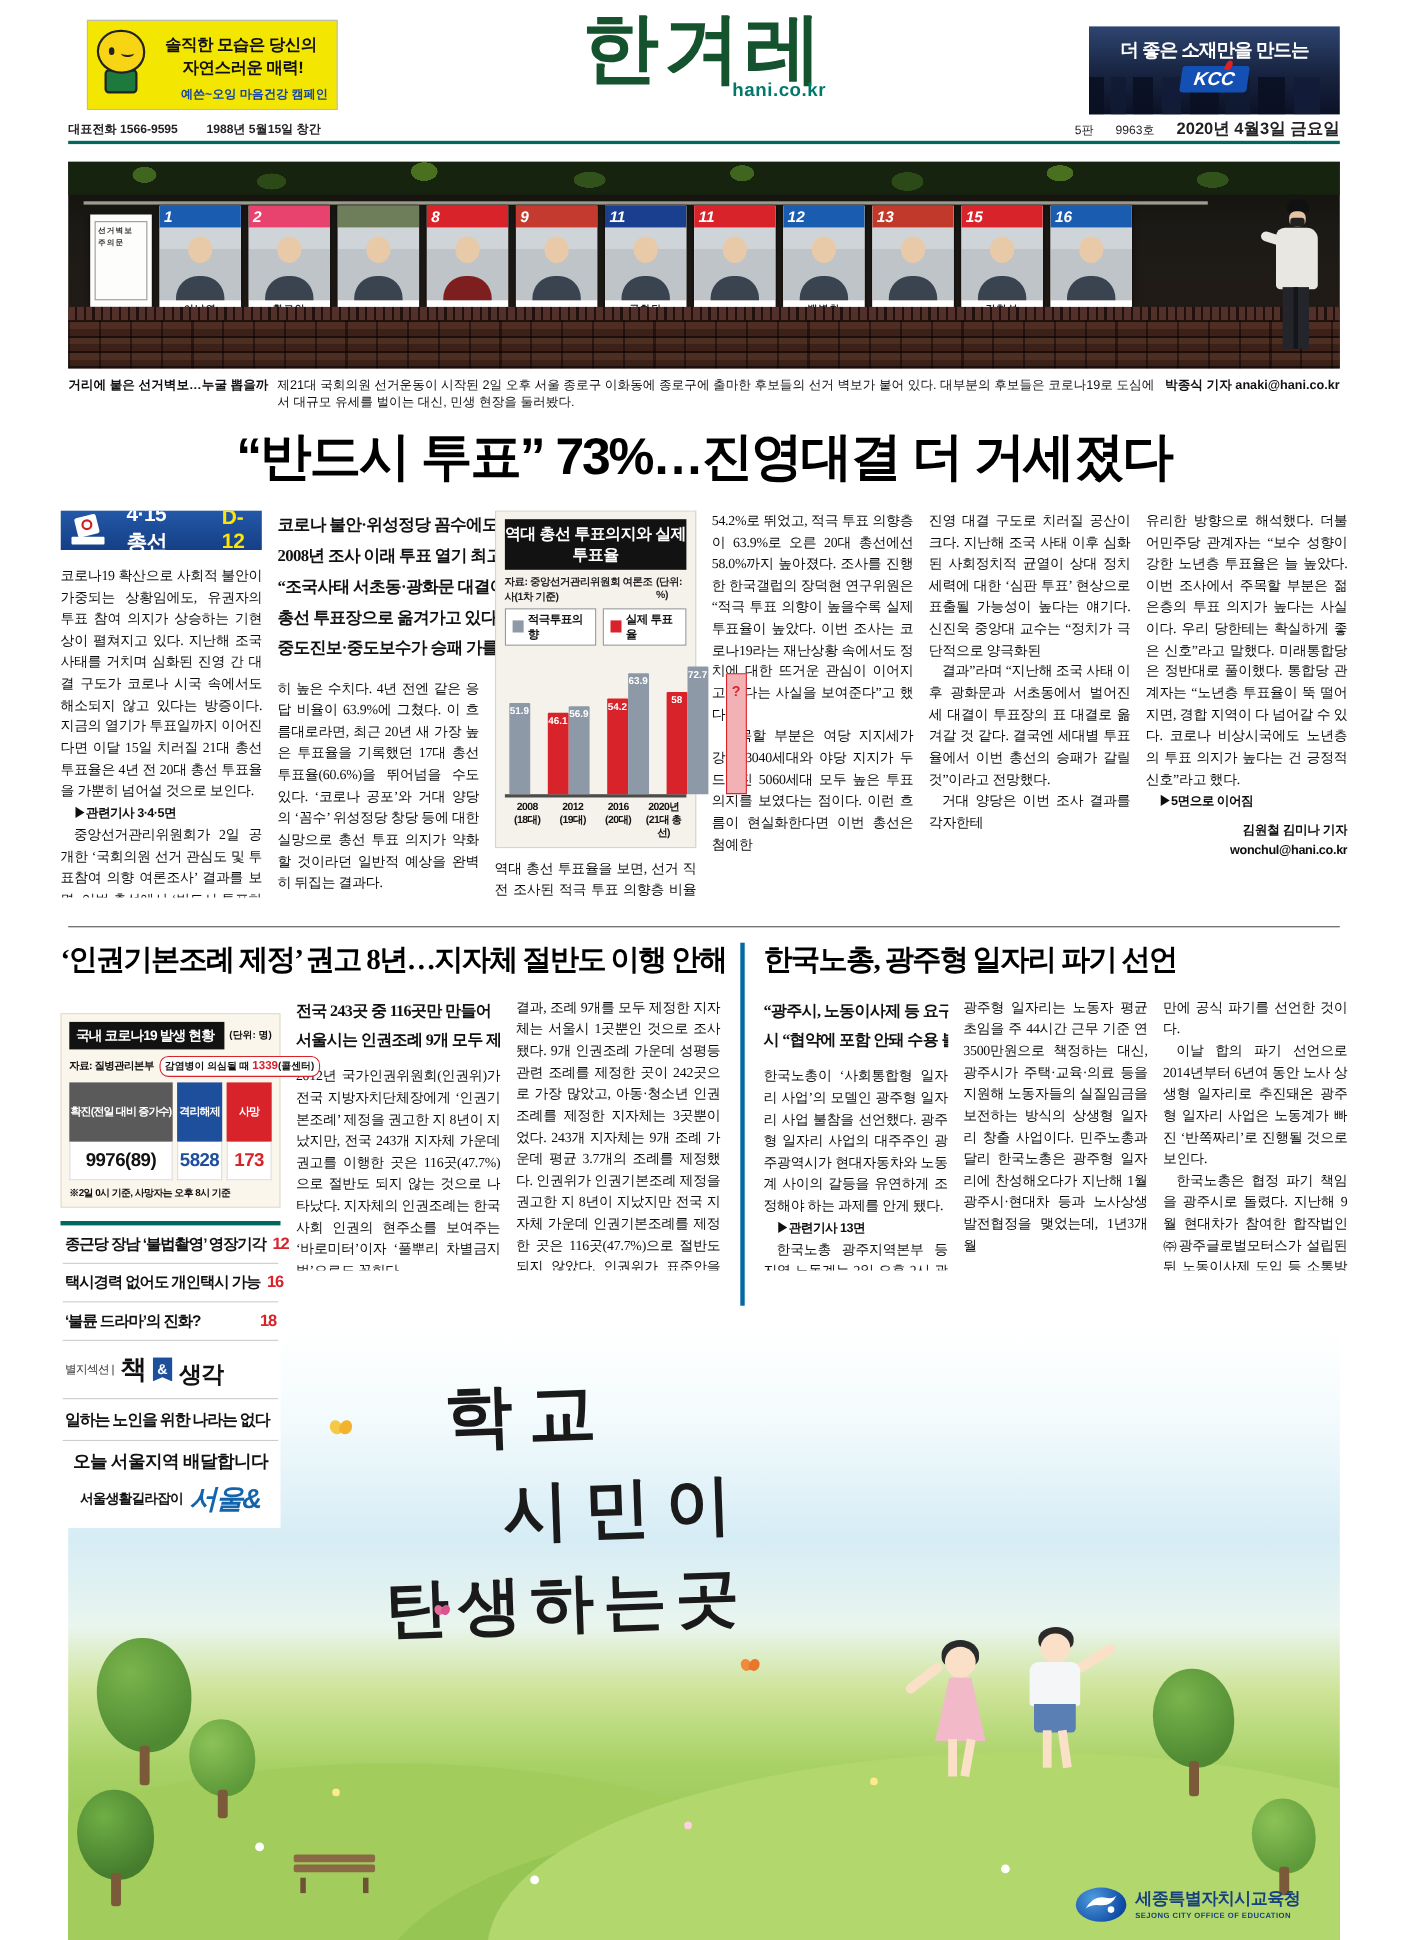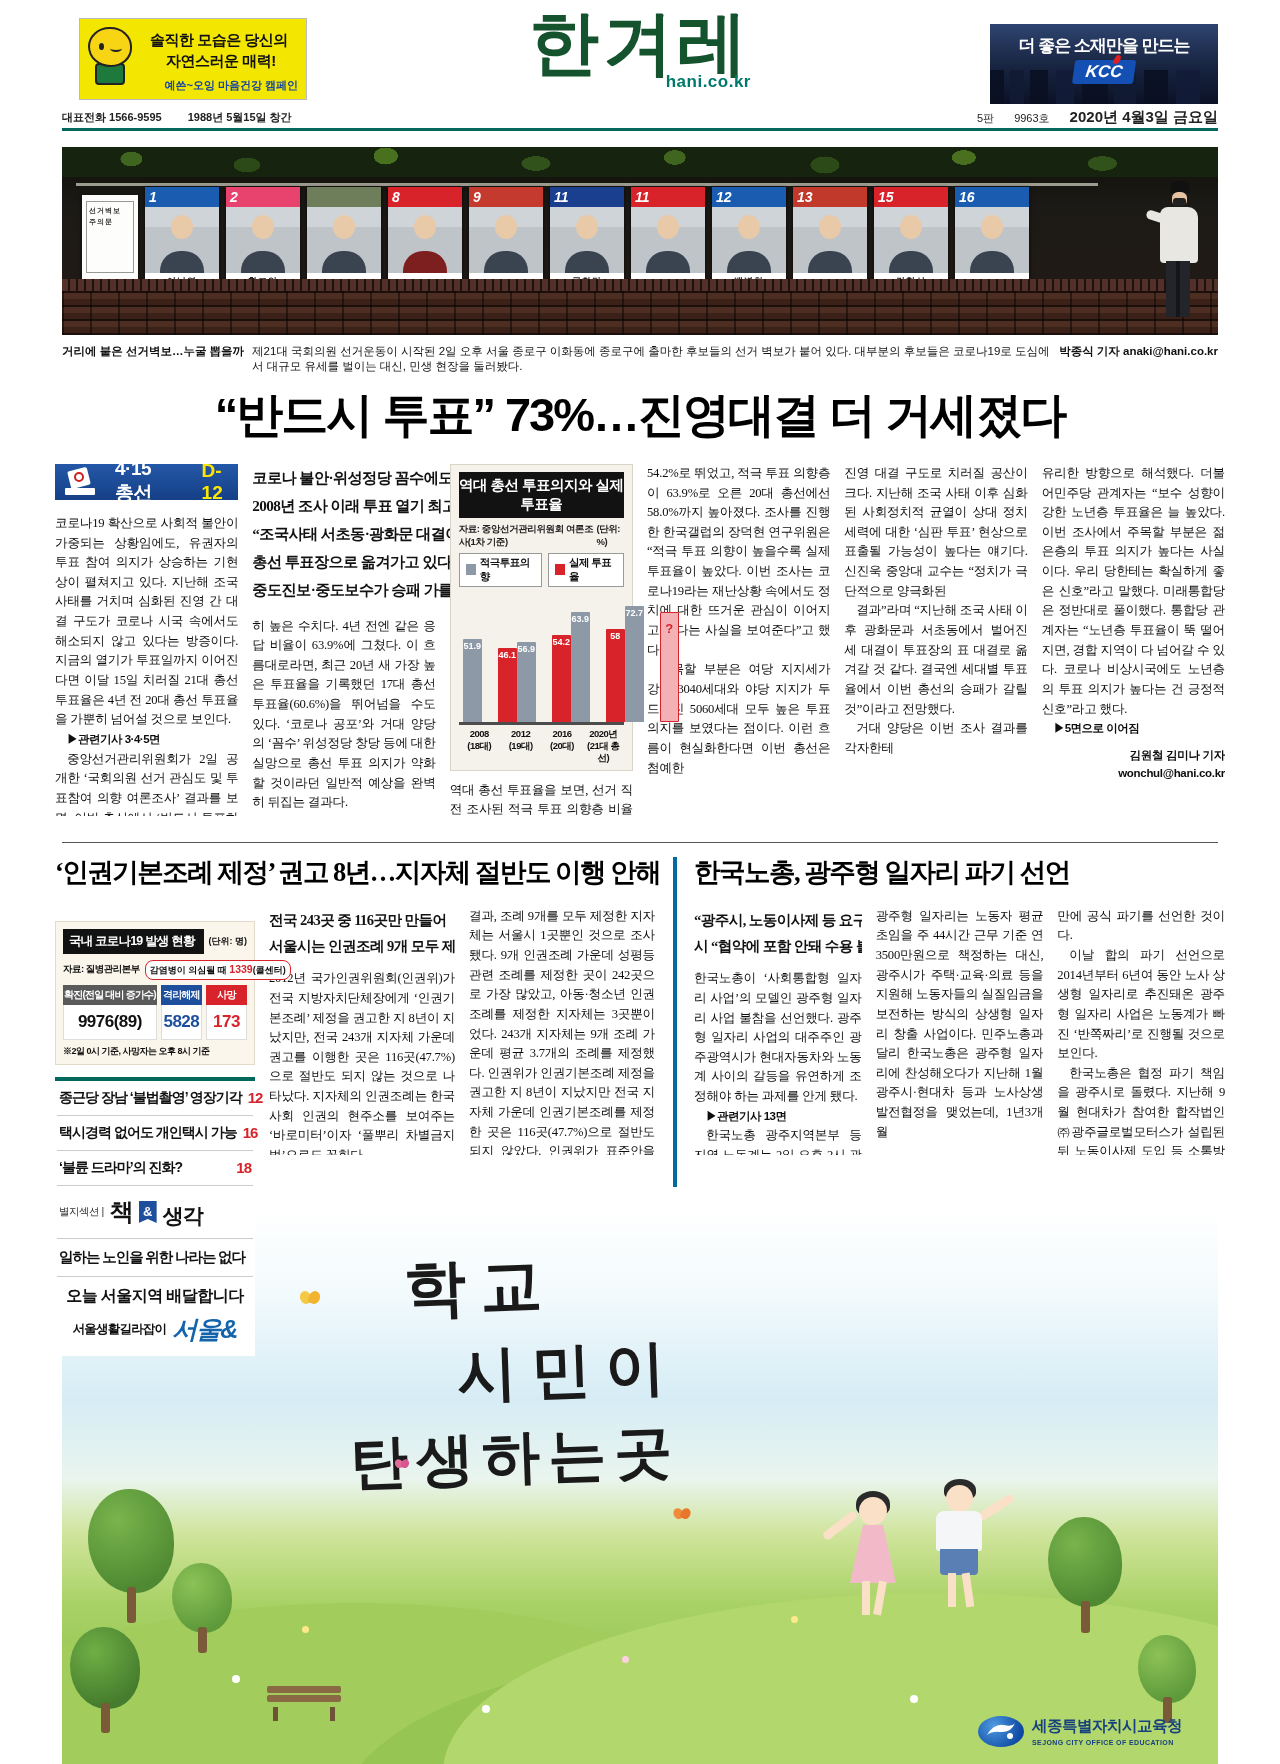--- a/index.html
+++ b/index.html
@@ -128,21 +128,21 @@
   .cor-head{display:flex;align-items:center;gap:5px}
   .cor-title{flex:1;background:#121212;color:#fff;font-weight:900;font-size:12.5px;padding:4px 6px;letter-spacing:-.8px;white-space:nowrap}
   .cor-unit{font-size:9px;font-weight:bold;white-space:nowrap}
   .cor-srcrow{display:flex;align-items:center;gap:5px;margin:6px 0 5px}
   .cor-src{font-size:9.5px;font-weight:bold;letter-spacing:-.5px;white-space:nowrap}
   .cor-call{border:1.5px solid #d8232a;border-radius:8px;font-size:9px;font-weight:bold;padding:2px 4px;white-space:nowrap;background:#fff}
   .cor-call b{color:#d8232a;font-size:10.5px}
   .cor-cols{display:flex;gap:4px}
   .ccol{flex:1;text-align:center}
   .ccol.wide{flex:1.6}
-  .chead{color:#fff;font-weight:bold;font-size:10px;padding:3px 1px;letter-spacing:-.8px;white-space:nowrap}
+  .chead{color:#fff;font-weight:bold;font-size:10px;padding:20px 1px;letter-spacing:-.8px;white-space:nowrap}
   .cvalue{background:#fff;border:1px solid #ddd;border-top:none;font-weight:900;font-size:17px;padding:7px 0;letter-spacing:-.5px}
   .cor-note{font-size:9px;font-weight:bold;margin-top:5px;letter-spacing:-.5px}
   .briefs{margin-top:12px;background:#fff;border-top:4px solid #00685d;padding:0 2px}
   .brief{display:flex;align-items:center;justify-content:space-between;border-bottom:1px solid #ccc;padding:8px 2px;font-size:14px;font-weight:bold;letter-spacing:-1px;white-space:nowrap}
   .bpage{color:#d8232a;font-weight:900;font-size:15px;margin-left:6px}
   .book-row{border-bottom:1px solid #ccc;padding:8px 2px;display:flex;align-items:center;gap:6px}
   .book-pre{font-size:10.5px;color:#333;letter-spacing:-.5px}
   .book-w1{font-size:24px;font-weight:900;letter-spacing:-1px}
   .book-amp{background:#1e4f9c;color:#fff;font-weight:bold;font-size:13px;width:18px;height:22px;display:inline-flex;align-items:center;justify-content:center;clip-path:polygon(0 0,100% 0,100% 100%,50% 82%,0 100%)}
   .book-w2{font-size:21px;font-weight:900;margin-top:8px;letter-spacing:-1px}

